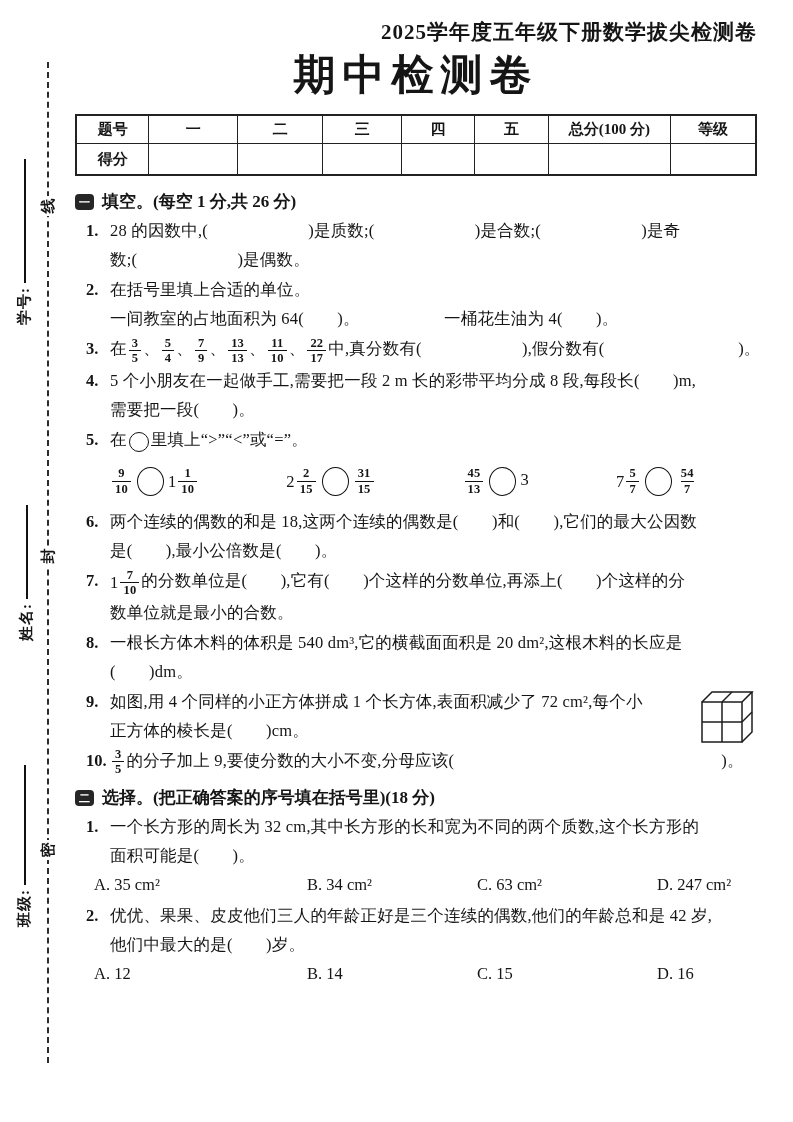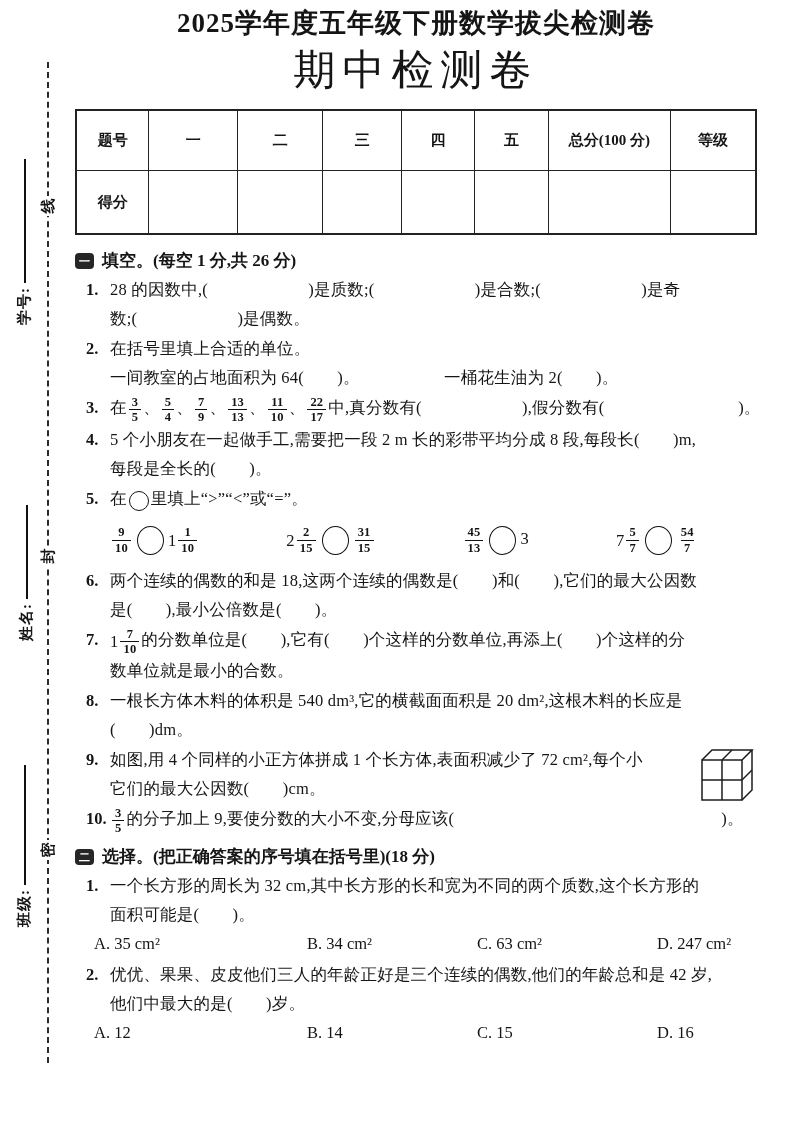--- a/index.html
+++ b/index.html
@@ -24,24 +24,24 @@
     position:absolute;height:22px;display:flex;align-items:center;
     transform:rotate(-90deg);white-space:nowrap;z-index:2;
   }
   .mlabel{font-size:15px;font-weight:600;letter-spacing:1px;}
   .wline{display:inline-block;height:1px;border-bottom:2px solid #111;margin-left:4px;}
   .f-id{width:190px;left:-71px;top:219px;} .f-id .wline{width:124px;}
   .f-name{width:160px;left:-54px;top:550px;} .f-name .wline{width:94px;}
   .f-class{width:190px;left:-71px;top:821px;} .f-class .wline{width:120px;}
   
   .content{position:relative;margin:0 36px 0 75px;}
-  .title1{padding-top:8px;text-align:center;font-size:27px;font-weight:700;letter-spacing:1px;line-height:1.15;}
-  .title2{text-align:center;font-size:42px;font-weight:400;letter-spacing:7px;margin-top:8px;line-height:1.1;}
+  .title1{padding-top:20px;text-align:right;font-size:21px;font-weight:700;letter-spacing:1px;line-height:1.15;}
+  .title2{text-align:center;font-size:42px;font-weight:700;letter-spacing:7px;margin-top:8px;line-height:1.1;}
   table.score{border-collapse:collapse;width:100%;margin-top:16px;border:2px solid #222;}
-  table.score td{border:1.6px solid #222;height:27px;text-align:center;font-size:15px;font-weight:600;padding:16px 2px;}
+  table.score td{border:1.6px solid #222;height:27px;text-align:center;font-size:15px;font-weight:600;padding:0 2px;}
   table.score tr.score-row td{height:30px;}
   
   #sections{margin-top:13px;}
   .sec-head{position:relative;padding-left:27px;font-weight:700;font-size:17px;line-height:26px;margin-top:8px;}
   .sec-badge{
     position:absolute;left:0;top:5px;width:19px;height:16px;background:#262626;color:#fff;
     border-radius:4px;font-size:11px;line-height:16px;text-align:center;font-weight:700;
   }
   .question{position:relative;padding-left:35px;margin-top:1px;}
   .qnum{position:absolute;left:11px;top:0;font-weight:700;font-size:16.5px;line-height:29px;}
@@ -128,21 +128,21 @@
         <div class="question">
           <span class="qnum">1.</span>
           <div class="qline">28 的因数中,(　　　　　　)是质数;(　　　　　　)是合数;(　　　　　　)是奇</div>
           <div class="qline hang">数;(　　　　　　)是偶数。</div>
         </div>
         <div class="question">
           <span class="qnum">2.</span>
           <div class="qline">在括号里填上合适的单位。</div>
           <div class="qline cols">
             <div class="col0">一间教室的占地面积为 64(　　)。</div>
-            <div class="col1">一桶花生油为 2(　　)。</div>
+            <div class="col1">一桶花生油为 4(　　)。</div>
           </div>
         </div>
         <div class="question">
           <span class="qnum">3.</span>
           <div class="qline">在<span class="frac">
               <span class="fn">3</span>
               <span class="fd">5</span>
             </span>、<span class="frac">
               <span class="fn">5</span>
               <span class="fd">4</span>
@@ -156,21 +156,21 @@
               <span class="fn">11</span>
               <span class="fd">10</span>
             </span>、<span class="frac">
               <span class="fn">22</span>
               <span class="fd">17</span>
             </span>中,真分数有(　　　　　　),假分数有(　　　　　　　　)。</div>
         </div>
         <div class="question">
           <span class="qnum">4.</span>
           <div class="qline">5 个小朋友在一起做手工,需要把一段 2 m 长的彩带平均分成 8 段,每段长(　　)m,</div>
-          <div class="qline hang">每段是全长的(　　)。</div>
+          <div class="qline hang">需要把一段(　　)。</div>
         </div>
         <div class="question">
           <span class="qnum">5.</span>
           <div class="qline">在<span class="cmp sm"></span>里填上“&gt;”“&lt;”或“=”。</div>
           <div class="qline sprow">
             <span><span class="frac">
                 <span class="fn">9</span>
                 <span class="fd">10</span>
               </span><span class="cmp lg"></span><span class="mixed">
                 <span>1</span>
@@ -222,21 +222,21 @@
           <div class="qline hang">数单位就是最小的合数。</div>
         </div>
         <div class="question">
           <span class="qnum">8.</span>
           <div class="qline">一根长方体木料的体积是 540 dm³,它的横截面面积是 20 dm²,这根木料的长应是</div>
           <div class="qline hang">(　　)dm。</div>
         </div>
         <div class="question">
           <span class="qnum">9.</span>
           <div class="qline">如图,用 4 个同样的小正方体拼成 1 个长方体,表面积减少了 72 cm²,每个小</div>
-          <div class="qline hang">它们的最大公因数(　　)cm。</div>
+          <div class="qline hang">正方体的棱长是(　　)cm。</div>
           <span class="qfigure"><svg width="58" height="56" viewBox="0 0 58 56">
               <g fill="none" stroke="#1c1c1c" stroke-width="1.5">
                 <rect x="5" y="13" width="40" height="40"></rect>
                 <line x1="25" y1="13" x2="25" y2="53"></line>
                 <line x1="5" y1="33" x2="45" y2="33"></line>
                 <path d="M5 13 L15 3 L55 3 L45 13"></path>
                 <line x1="25" y1="13" x2="35" y2="3"></line>
                 <path d="M55 3 L55 43 L45 53"></path>
                 <line x1="45" y1="33" x2="55" y2="23"></line>
               </g>

